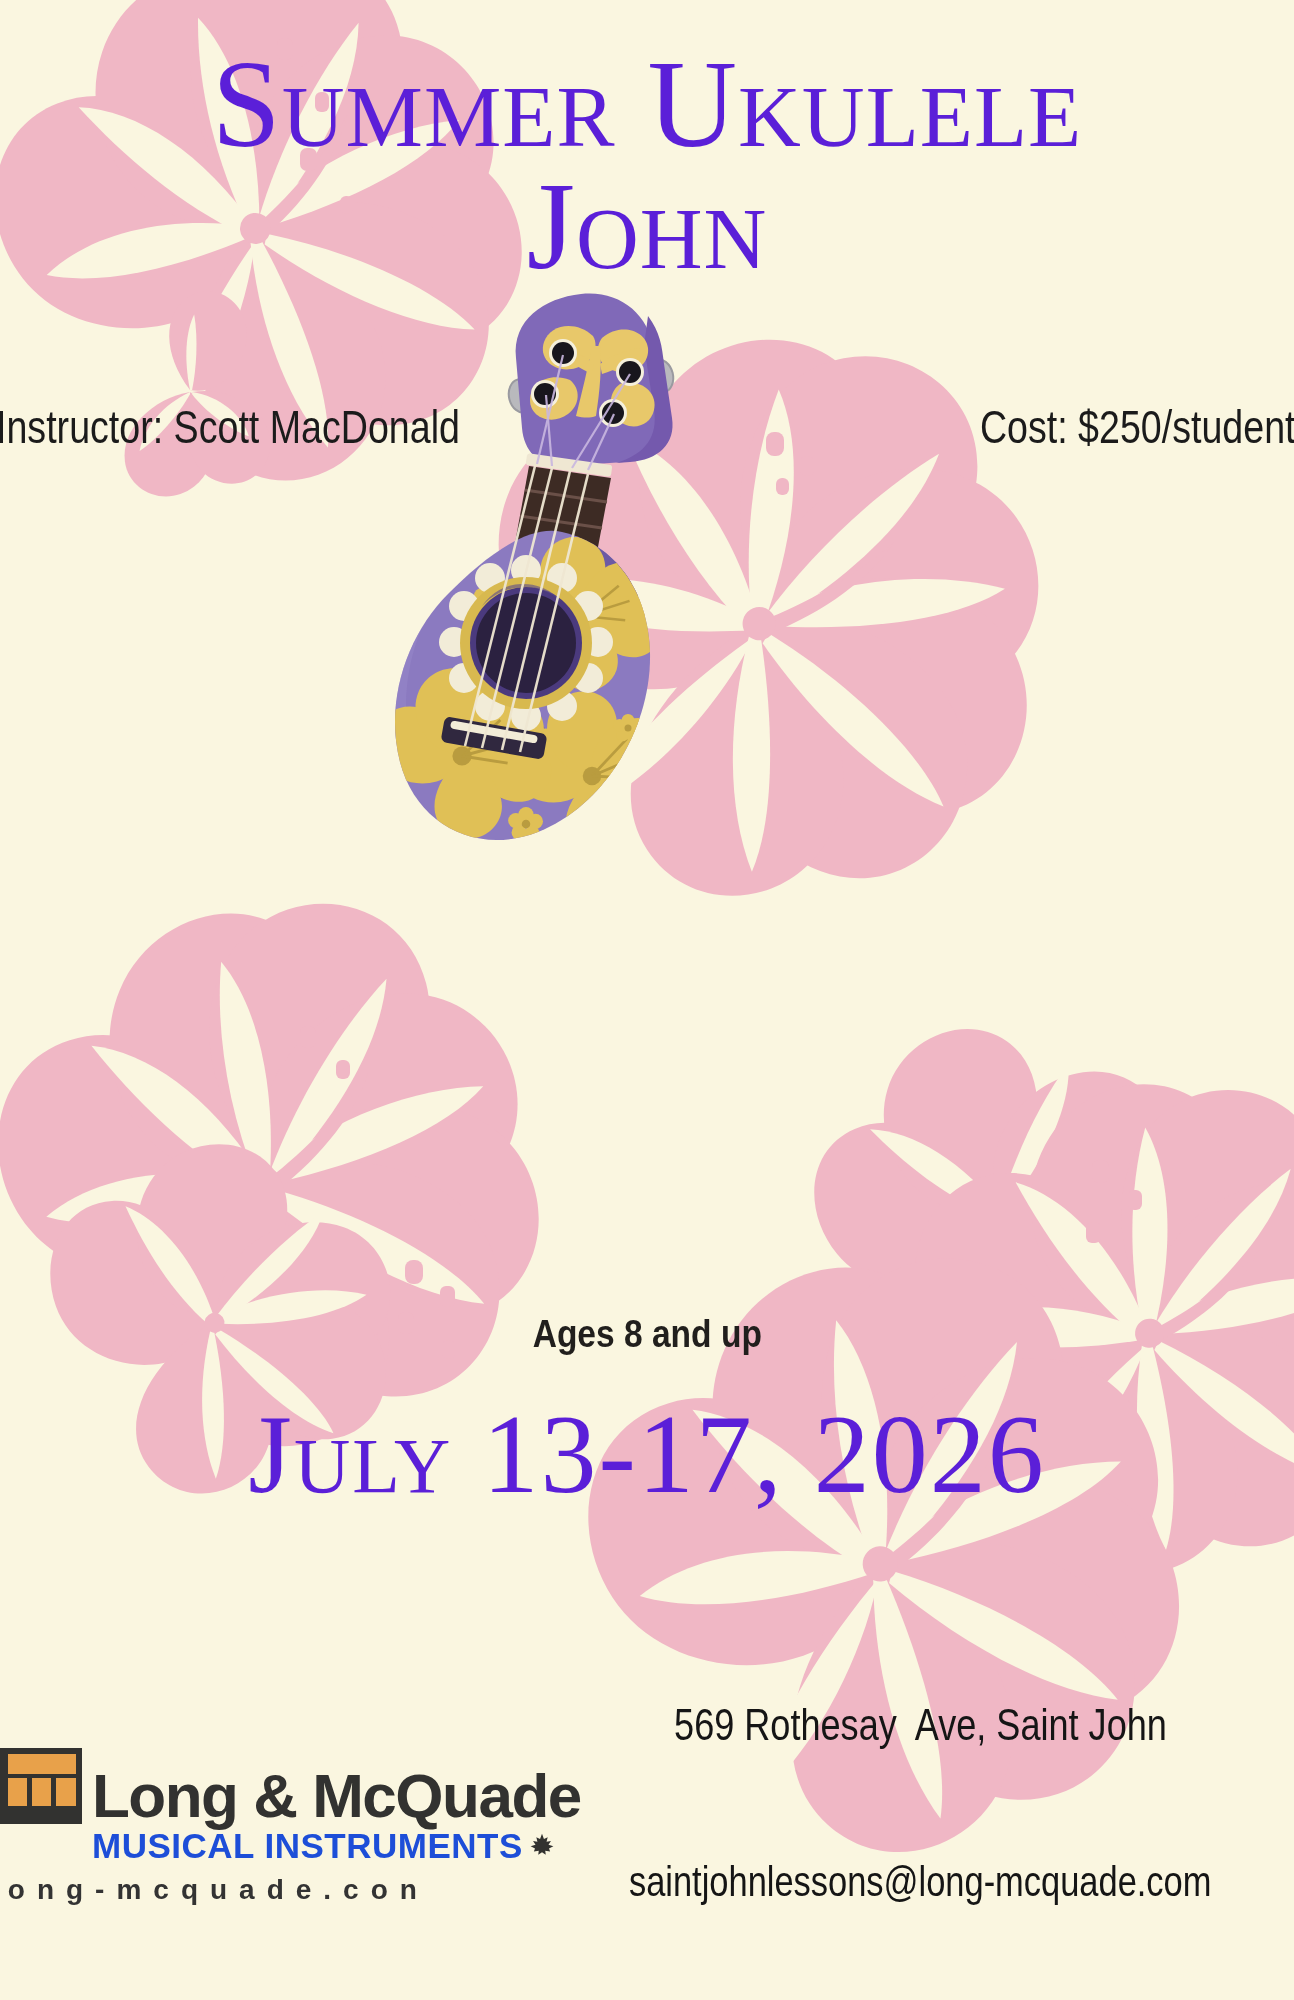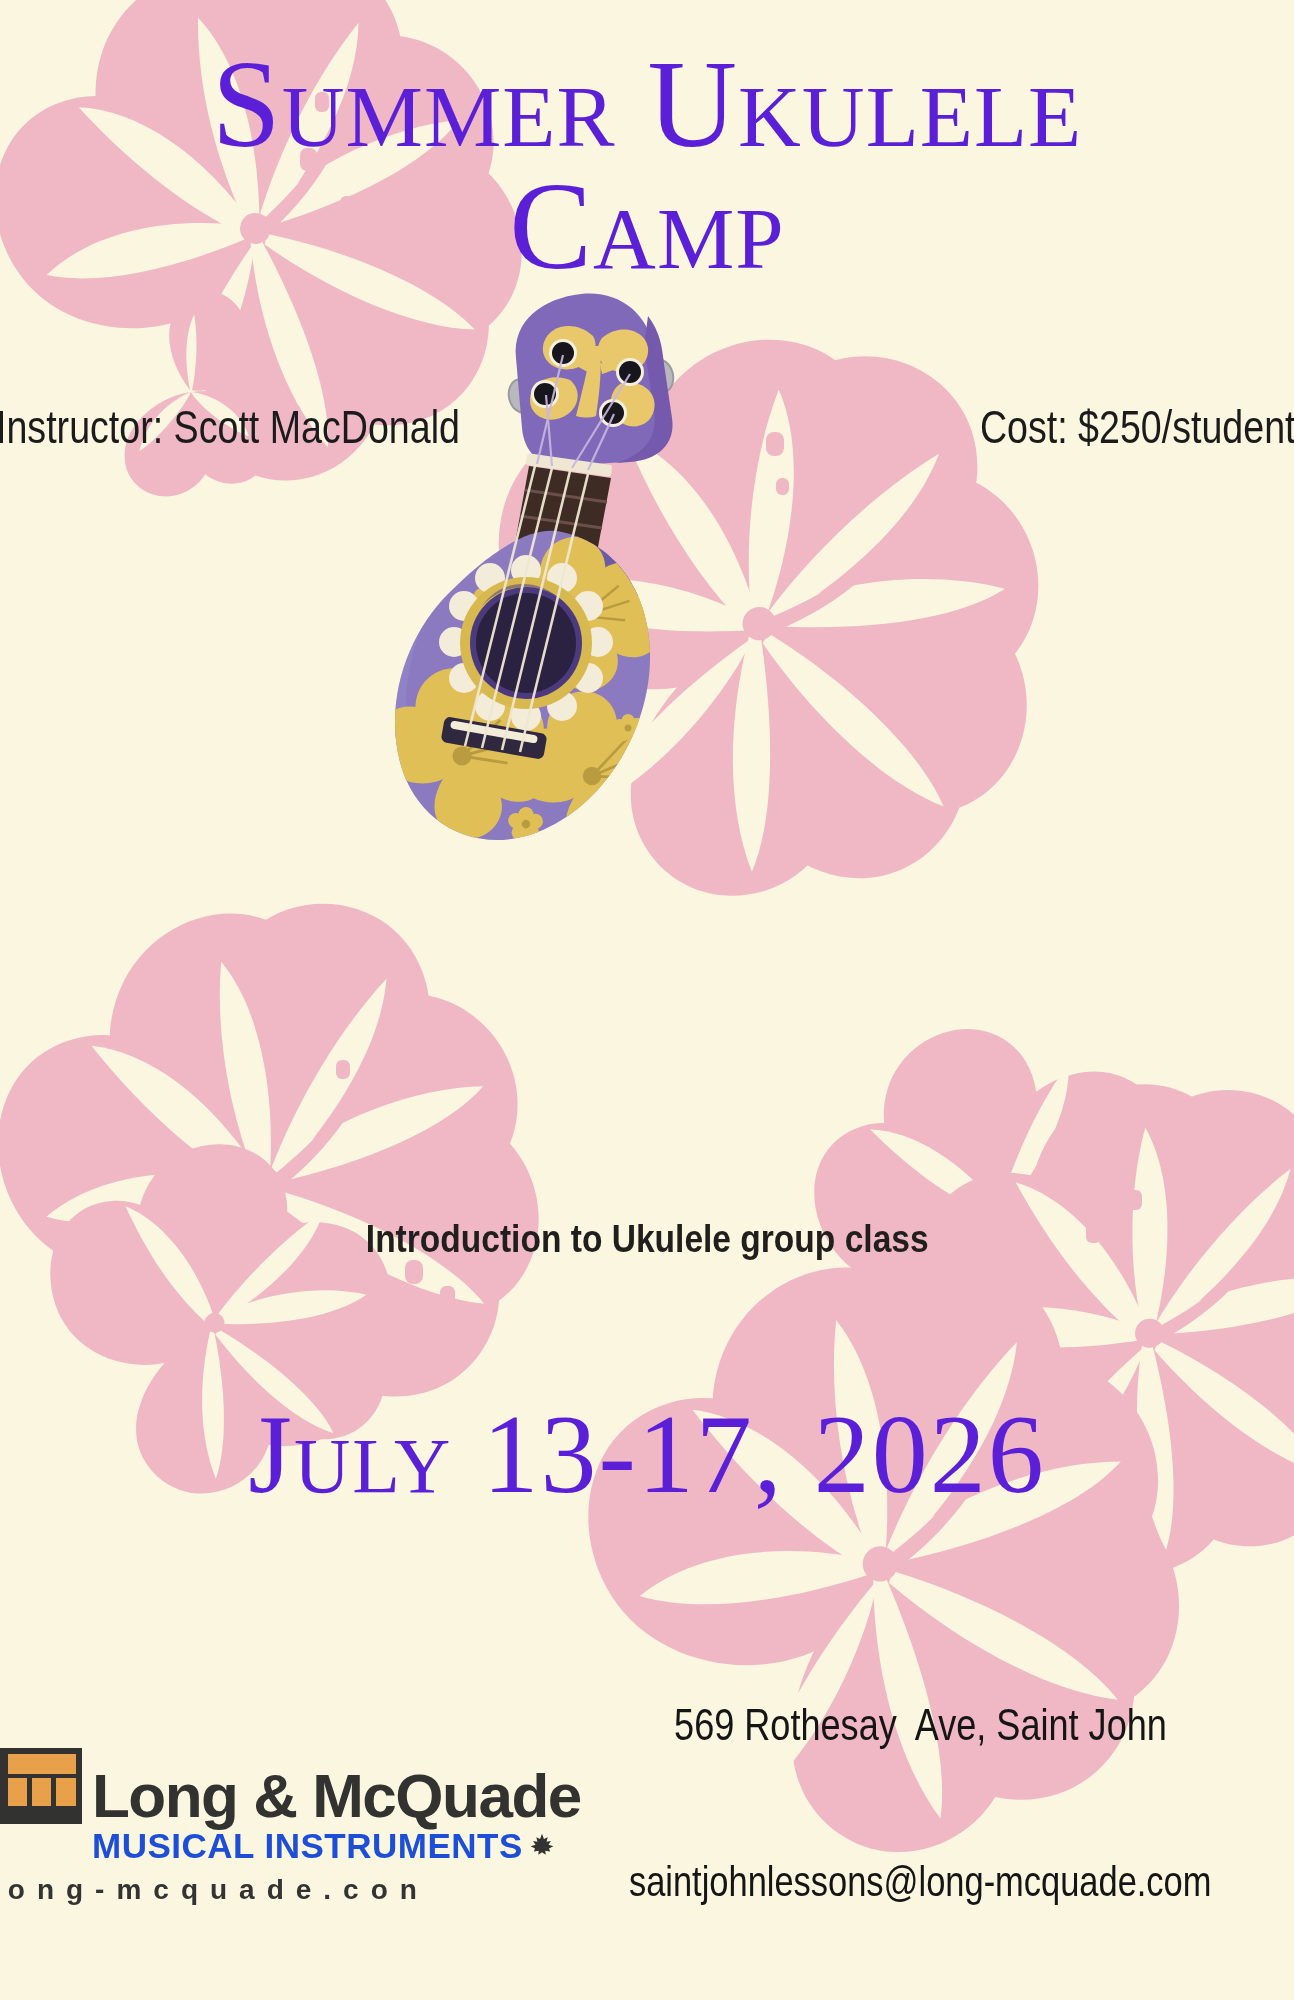--- a/index.html
+++ b/index.html
@@ -628,29 +628,29 @@
         <line x1="216" y1="119" x2="222" y2="190"></line>
         <line x1="300" y1="98" x2="242" y2="192"></line>
         <line x1="284" y1="138" x2="258" y2="194"></line>
       </g>
     </g>
   </svg>
 
   <div class="content">
 
     <div class="title">Summer Ukulele
-Camp</div>
+John</div>
 
     <div class="meta-row">
       <div class="meta-left">Instructor: Scott MacDonald</div>
       <div class="meta-right">Cost: $250/student</div>
     </div>
 
-    <div class="subline subline-1">
-      <span class="sq">Introduction to Ukulele group class</span>
+    <div class="subline subline-2">
+      <span class="sq">Ages 8 and up</span>
     </div>
 
     <div class="dateline date-main">July 13-17, 2026</div>
 
     <div class="contact addr">
       <span class="cq">569 Rothesay  Ave, Saint John</span>
     </div>
     <div class="contact email">
       <span class="cq">saintjohnlessons@long-mcquade.com</span>
     </div>

